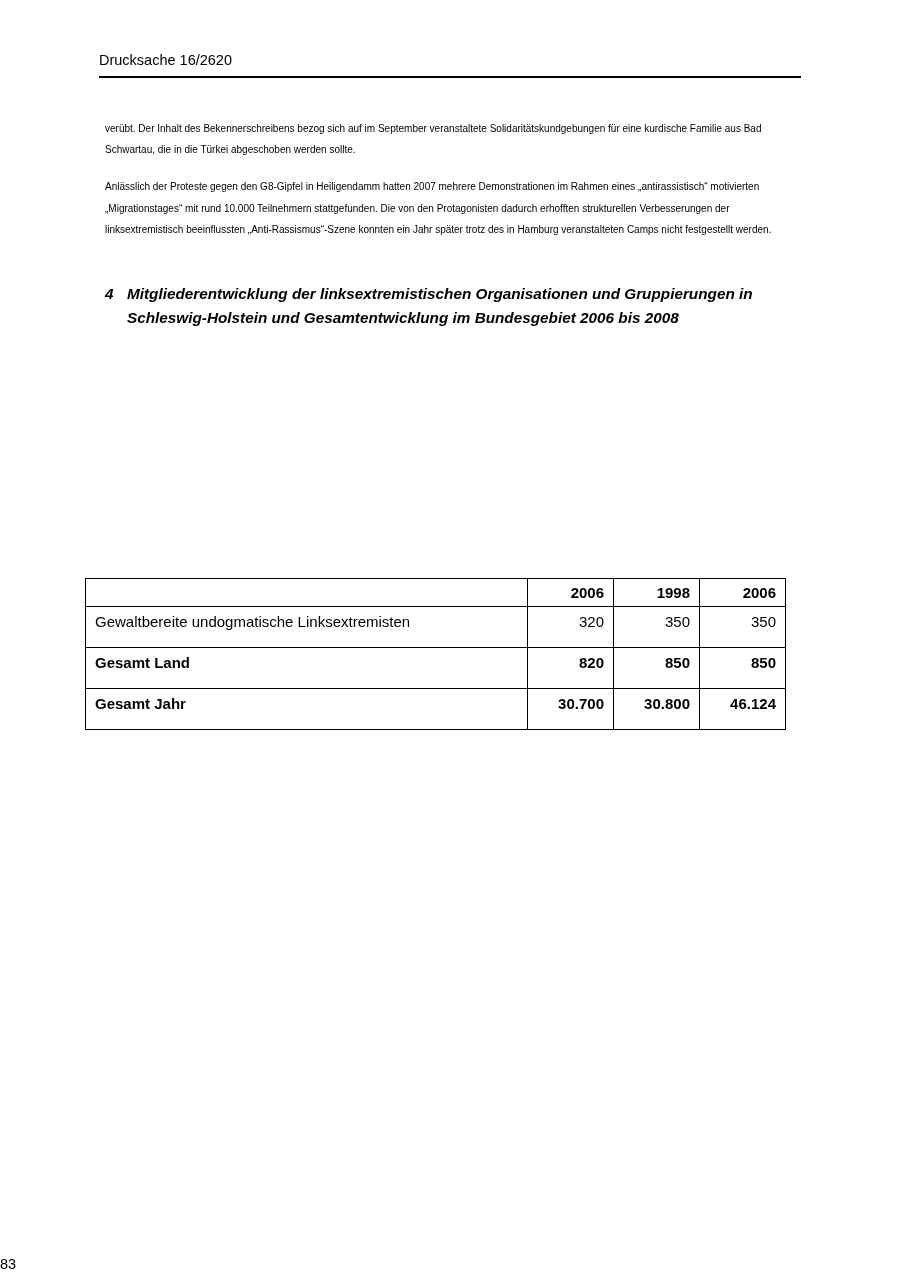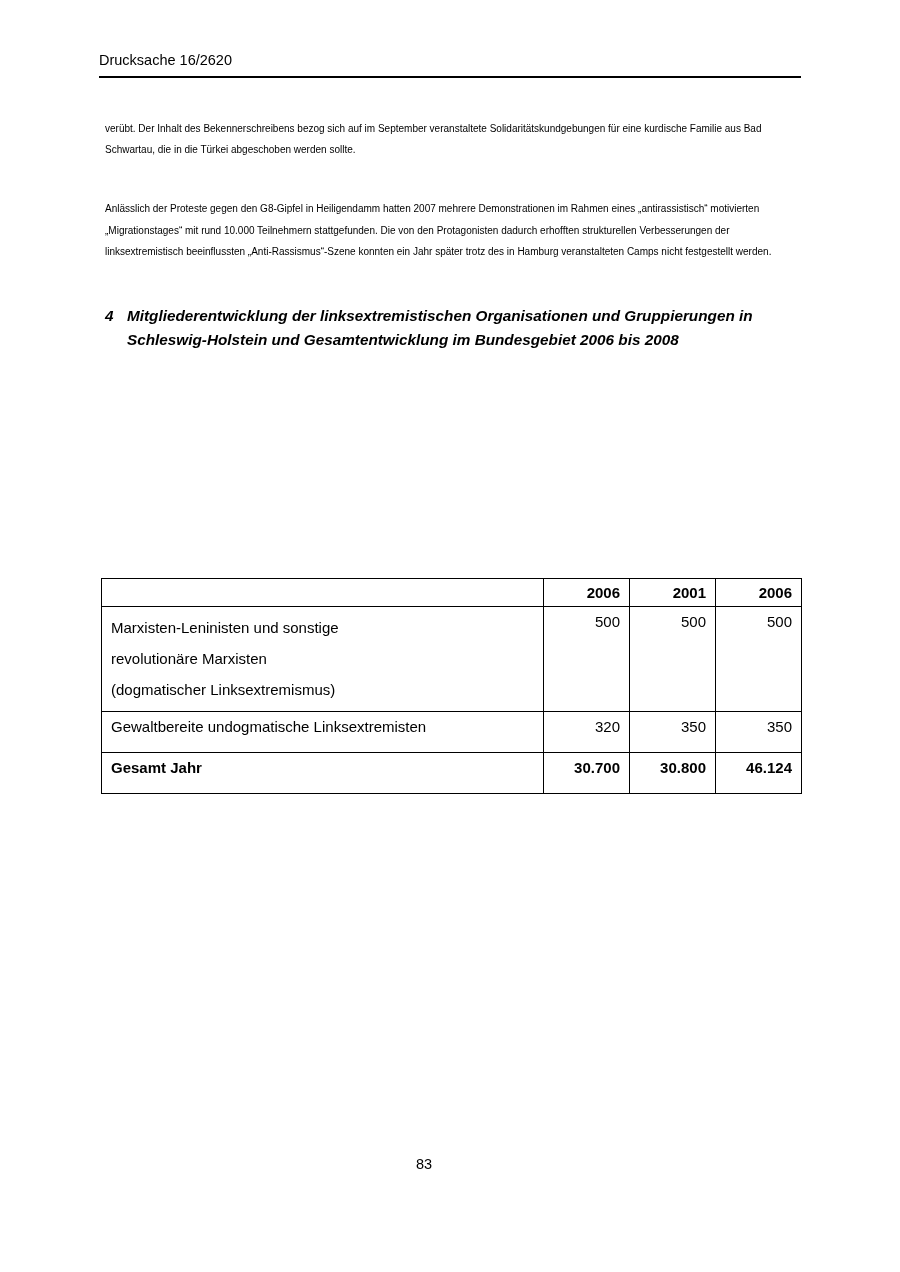--- a/index.html
+++ b/index.html
@@ -60,21 +60,21 @@
     top: 118px;
     width: 692px;
   }
   .para {
     font-size: 10px;
     line-height: 2.12;
     margin: 0 0 0 0;
     text-align: left;
   }
   .para + .para {
-    margin-top: 38px;
+    margin-top: 16px;
   }
 
   
   .section-heading {
     margin-top: 42px;
     display: flex;
     font-weight: bold;
     font-style: italic;
     font-size: 15.3px;
     line-height: 1.55;
@@ -83,21 +83,21 @@
     flex: 0 0 auto;
     width: 22px;
   }
   .section-title {
     flex: 1 1 auto;
   }
 
   
   .table-wrap {
     position: absolute;
-    left: 101px;
+    left: 85px;
     top: 578px;
     width: 700px;
   }
   table.data {
     border-collapse: collapse;
     width: 700px;
     table-layout: fixed;
     font-size: 15px;
   }
   table.data td, table.data th {
@@ -129,23 +129,22 @@
     font-weight: bold;
   }
   td.tall {
     height: 28px;
   }
 
   
   .footer {
     position: absolute;
     left: 0;
-    top: 1156px;
+    top: 1256px;
     width: 848px;
-    text-align: center;
     font-size: 14.5px;
   }
 </style>
 </head>
 <body>
 
 <div class="page">
 
   <div class="header">
     <div class="header-right">Drucksache 16/2620</div>
@@ -167,42 +166,38 @@
       <colgroup>
         <col class="c-label">
         <col class="c-year">
         <col class="c-year">
         <col class="c-year">
       </colgroup>
       <thead>
         <tr>
           <th class="label-col"></th>
           <th class="num">2006</th>
-          <th class="num">2001</th>
+          <th class="num">1998</th>
           <th class="num">2006</th>
         </tr>
       </thead>
       <tbody>
-        <tr>
-          <td class="cell-multiline">
-            <div>Marxisten-Leninisten und sonstige</div>
-            <div>revolutionäre Marxisten</div>
-            <div>(dogmatischer Linksextremismus)</div>
-          </td>
-          <td class="num">500</td>
-          <td class="num">500</td>
-          <td class="num">500</td>
-        </tr>
         <tr>
           <td class="tall">Gewaltbereite undogmatische Linksextremisten</td>
           <td class="num tall">320</td>
           <td class="num tall">350</td>
           <td class="num tall">350</td>
         </tr>
         <tr class="total">
+          <td class="tall">Gesamt Land</td>
+          <td class="num tall">820</td>
+          <td class="num tall">850</td>
+          <td class="num tall">850</td>
+        </tr>
+        <tr class="total">
           <td class="tall">Gesamt Jahr</td>
           <td class="num tall">30.700</td>
           <td class="num tall">30.800</td>
           <td class="num tall">46.124</td>
         </tr>
       </tbody>
     </table>
   </div>
 
   <div class="footer">

